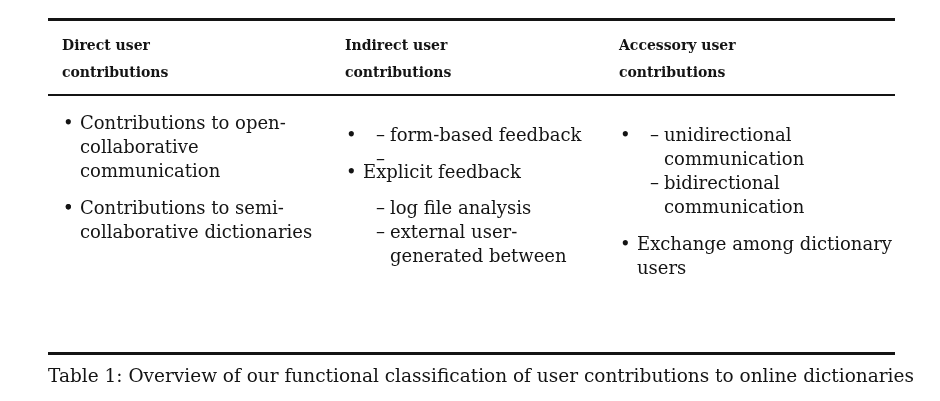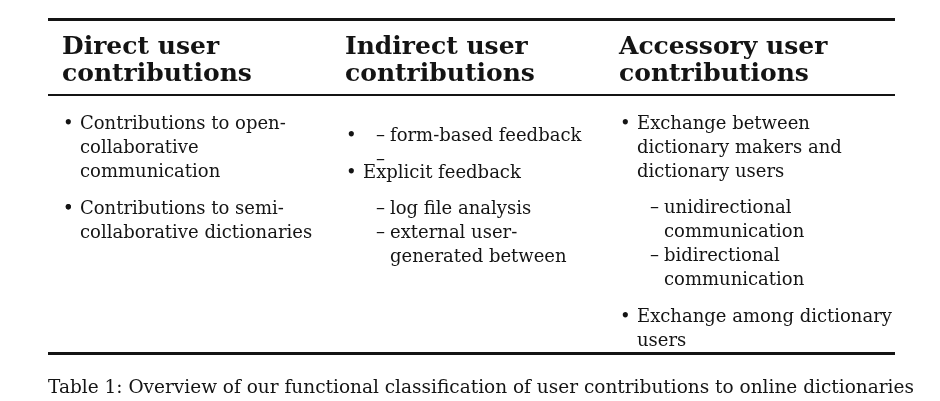--- a/index.html
+++ b/index.html
@@ -34,21 +34,21 @@
   .col-1 { width: 283px; }
   .col-2 { width: 274px; }
   .col-3 { width: 290px; }
   .cell {
     box-sizing: border-box;
     padding-left: 14px;
     flex-shrink: 0;
   }
   .colhead {
     font-weight: bold;
-    font-size: 25px;
+    font-size: 14px;
     line-height: 27px;
     white-space: pre-line;
   }
   .cell ul.top {
     list-style: none;
     margin: 0;
     padding: 0 0 0 18px;
     font-size: 18px;
     line-height: 24px;
   }
@@ -66,21 +66,21 @@
     margin: 12px 0 2px 0;
     padding: 0 0 0 27px;
   }
   ul.sub > li { position: relative; }
   .marker-dash {
     position: absolute;
     left: -14px;
     top: 0;
   }
   .caption {
-    margin-top: 20px;
+    margin-top: 9px;
     text-align: center;
     font-size: 18.5px;
     line-height: 24px;
     white-space: nowrap;
   }
 </style>
 </head>
 <body>
 
 <div class="canvas">
@@ -114,21 +114,21 @@
                 <li><span class="marker-dash">–</span></li>
               </ul></li>
             <li><span class="marker-bullet">•</span><span>Explicit feedback</span><ul class="sub">
                 <li><span class="marker-dash">–</span><span>log file analysis</span></li>
                 <li><span class="marker-dash">–</span><span>external user-generated between</span></li>
               </ul></li>
           </ul>
       </div>
       <div class="cell col-3">
         <ul class="top">
-            <li><span class="marker-bullet">•</span><span>Exchange between dictionary makers and dictionary users</span><ul class="sub">
+            <li><span class="marker-bullet">•</span><ul class="sub">
                 <li><span class="marker-dash">–</span><span>unidirectional communication</span></li>
                 <li><span class="marker-dash">–</span><span>bidirectional communication</span></li>
               </ul></li>
             <li><span class="marker-bullet">•</span><span>Exchange among dictionary users</span></li>
           </ul>
       </div>
     </div>
 
     <div class="rule-heavy"></div>
 

